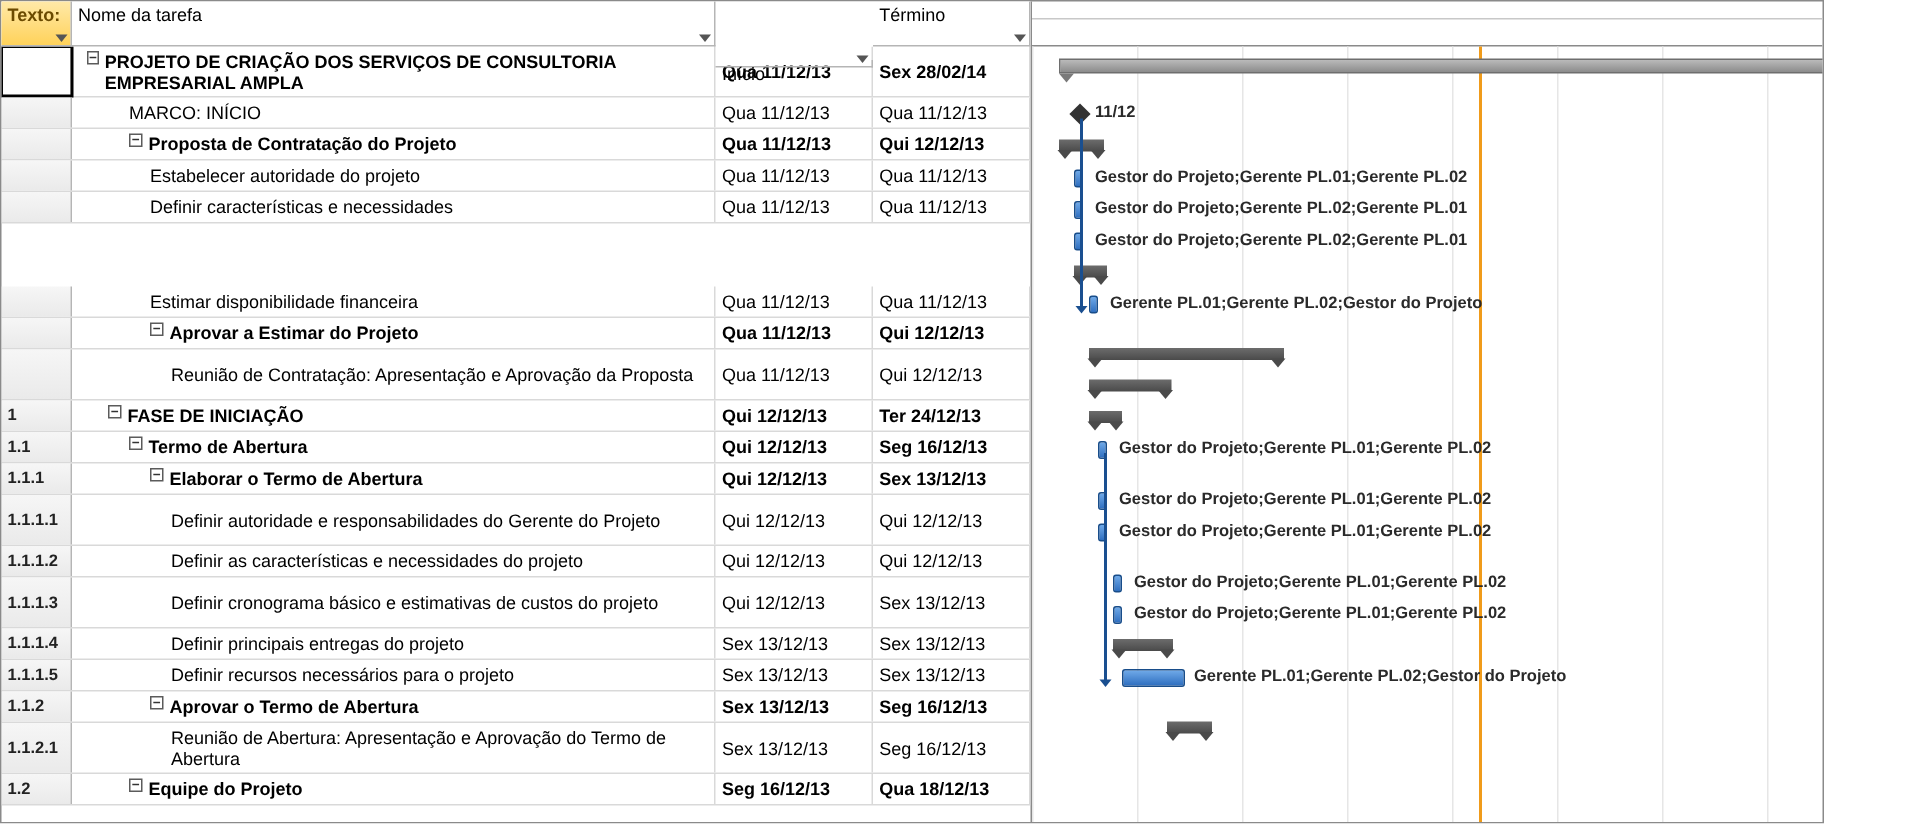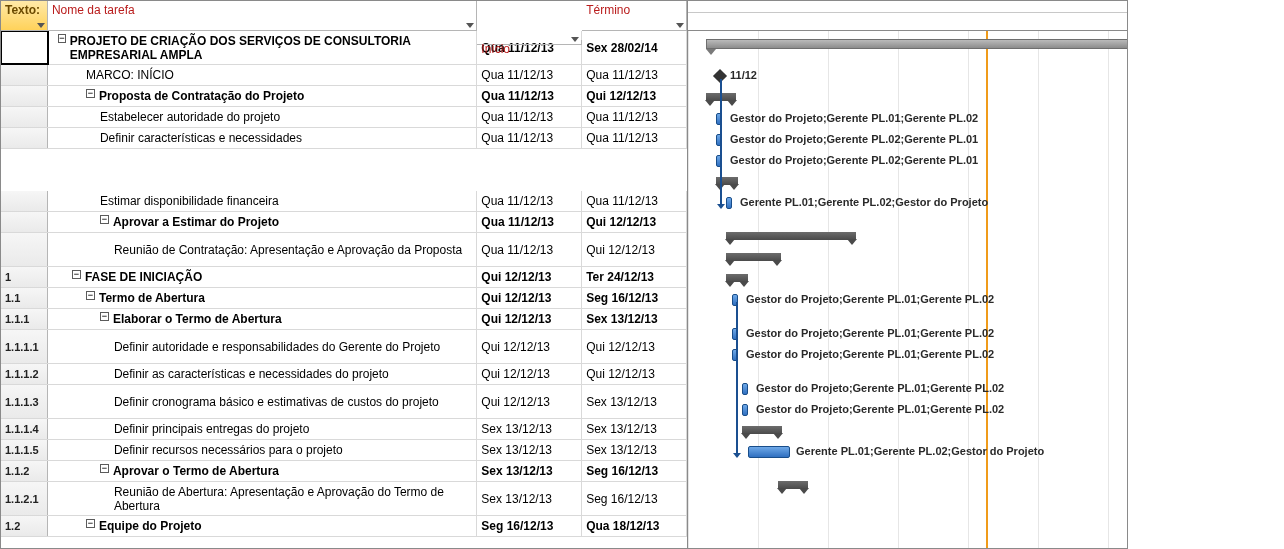--- a/index.html
+++ b/index.html
@@ -5,27 +5,27 @@
   * { box-sizing: border-box; margin: 0; padding: 0; }
   body {
     font-family: "Segoe UI", Tahoma, sans-serif;
     font-size: 12px;
     background: #fff;
     width: 1284px;
     height: 549px;
     overflow: hidden;
     position: relative;
   }
-  .app { display: flex; width: 1128px; height: 549px; border:1px solid #8a8a8a; }
+  .app { display: flex; width: 1216px; height: 549px; border:1px solid #8a8a8a; }
   .left-pane { width: 687px; flex: 0 0 687px; display: flex; flex-direction: column; border-right:1px solid #8a8a8a;}
   .right-pane { flex: 1; position: relative; overflow:hidden; }
 
   
   .hdr { display:flex; height:30px; background:#fff; }
-  .hdr-cell { border-right:1px solid #b5b5b5; border-bottom:1px solid #b5b5b5; display:flex; align-items:flex-start; padding:2px 4px; position:relative; color:#b91c1c; }
+  .hdr-cell { border-right:1px solid #b5b5b5; border-bottom:1px solid #b5b5b5; display:flex; align-items:flex-start; padding:2px 4px; position:relative; color:#000000; }
   .hdr-cell .ddl { position:absolute; bottom:2px; right:2px; width:0; height:0; border-left:4px solid transparent; border-right:4px solid transparent; border-top:5px solid #555; }
   .col-text { width:47px; background: linear-gradient(#ffe9a8,#ffd25a); color:#6b4a00; font-weight:bold;}
   .col-name { width:430px; }
   .col-start { width:105px;margin-top:39px; }
   .col-end  { width:105px; }
 
   
   .body { flex:1; overflow:auto; }
   .row { display:flex; border-bottom:1px solid #d9d9d9; min-height:21px; }
   .cell { border-right:1px solid #d9d9d9; padding:2px 4px; display:flex; align-items:center; }

